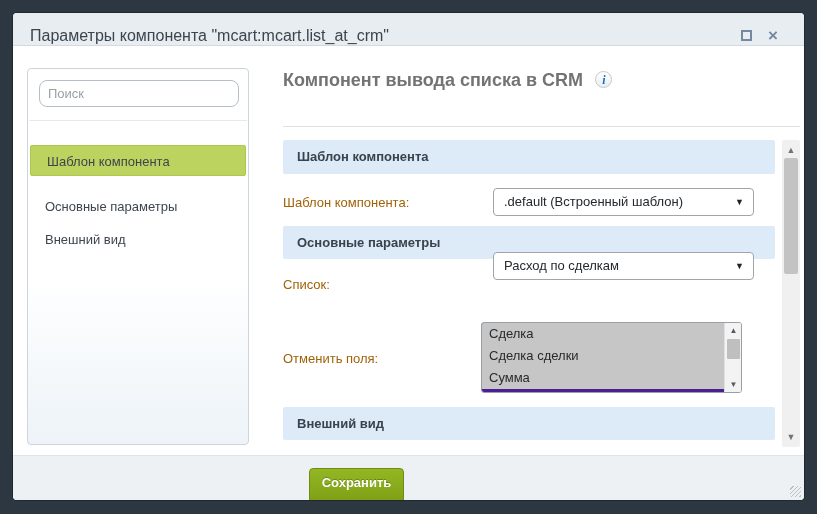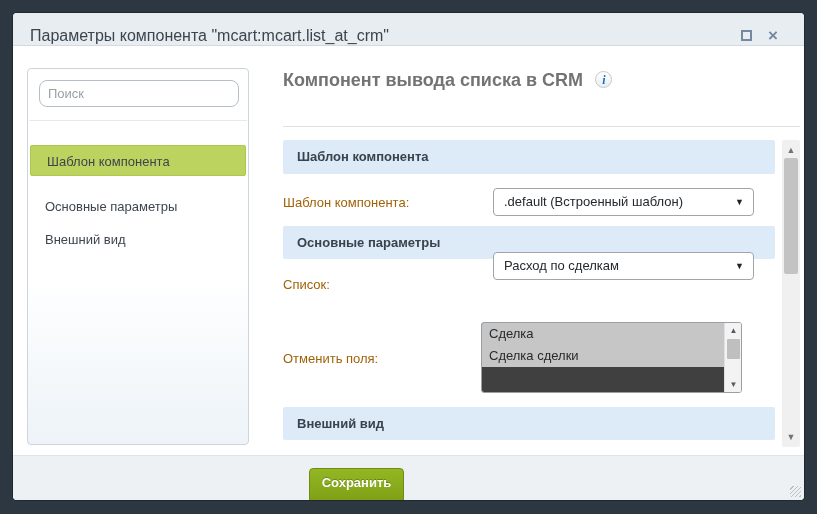--- a/index.html
+++ b/index.html
@@ -125,21 +125,21 @@
   .sel-2 { top: 112px; }
   .select-arrow {
     position: absolute; right: 9px; top: 0; line-height: 26px;
     font-size: 9px; color: #222;
   }
   
   .listbox {
     position: absolute; left: 198px; top: 182px; width: 261px; height: 71px;
     border: 1px solid #98a0a6; border-radius: 3px; background: #fff; overflow: hidden;
   }
-  .listbox-options { position: absolute; left: 0; top: 0; bottom: 0; width: 243px; background: #404040; }
+  .listbox-options { position: absolute; left: 0; top: 0; bottom: 0; width: 243px; background: #4c1d95; }
   .lb-option {
     height: 22px; line-height: 22px; padding-left: 7px;
     font-size: 13px; color: #2a2a2a; background: #c6c6c6; cursor: pointer; white-space: nowrap;
   }
   .lb-scrollbar { position: absolute; right: 0; top: 0; bottom: 0; width: 17px; background: #f3f3f3; border-left: 1px solid #e0e0e0; }
   .lb-up, .lb-down {
     position: absolute; left: 0; width: 17px; height: 15px; text-align: center;
     font-size: 8px; color: #55595d; cursor: pointer;
   }
   .lb-up { top: 0; line-height: 15px; }
@@ -242,20 +242,21 @@
         <div class="selectbox sel-2">
           <span>Расход по сделкам</span>
           <span class="select-arrow">▼</span>
         </div>
 
         <div class="field-label lbl-3">Отменить поля:</div>
         <div class="listbox">
           <div class="listbox-options">
             <div class="lb-option">Сделка</div>
             <div class="lb-option">Сделка сделки</div>
+            <div class="lb-option">Сумма</div>
           </div>
           <div class="lb-scrollbar">
             <div class="lb-up">▲</div>
             <div class="lb-thumb"></div>
             <div class="lb-down">▼</div>
           </div>
         </div>
 
         <div class="section-header sec-3">Внешний вид</div>
 

